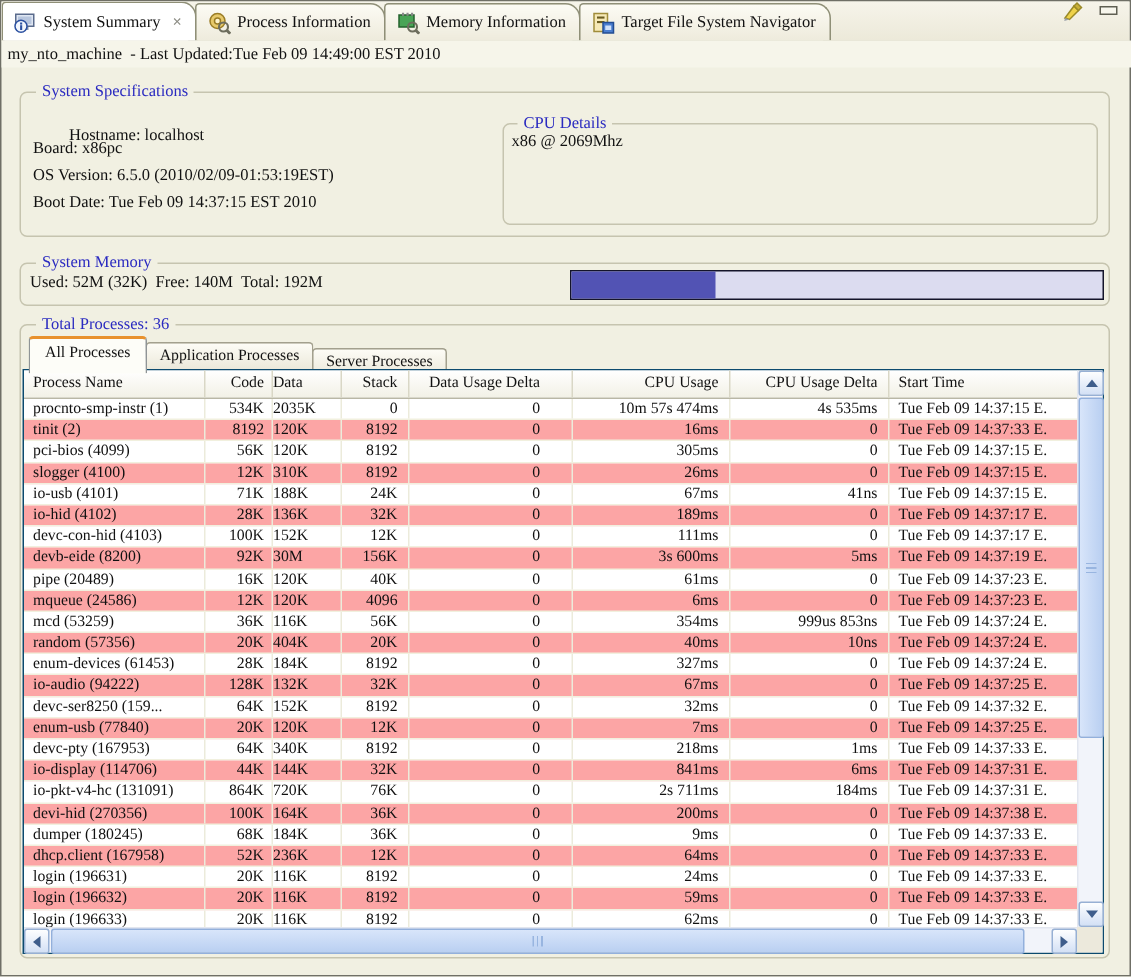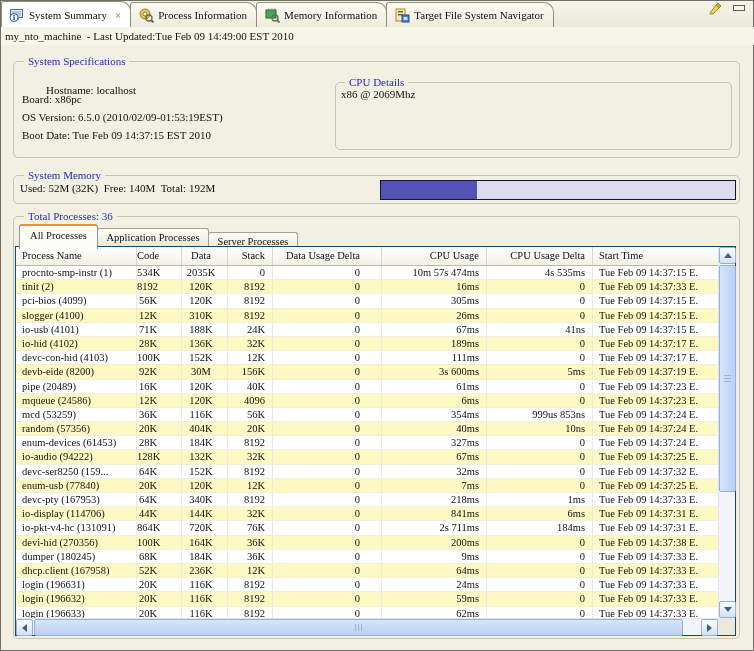--- a/index.html
+++ b/index.html
@@ -33,25 +33,25 @@
   
   .ptab{position:absolute;border:1px solid #a3a08e;border-bottom:none;border-radius:3px 3px 0 0;
     background:linear-gradient(#fdfcf6,#ebe8d9);font-size:10.5px;text-align:center;line-height:17px;white-space:nowrap;}
   .ptab.active{background:#fdfdf8;border-color:#8f9496;border-top:2px solid #e8912d;line-height:19px;z-index:5;}
   
   .tableframe{position:absolute;left:15px;top:246px;width:721px;height:390px;border:1px solid #0c4a6e;background:#ffffff;box-sizing:border-box;}
   .thead{position:absolute;left:0;top:0;height:19px;width:702px;display:flex;background:linear-gradient(#ffffff,#f2f1e6);border-bottom:1px solid #b9b7a5;box-sizing:border-box;}
   .th{box-sizing:border-box;border-right:1px solid #d9d7c6;font-size:10.5px;line-height:17px;overflow:hidden;white-space:nowrap;}
   .tbody{position:absolute;left:0;top:19px;width:702px;height:352px;overflow:hidden;}
   .tr{display:flex;height:14.2px;box-sizing:border-box;border-bottom:1px solid #f1f0de;background:#ffffff;}
-  .tr.alt{background:#fef9c3;}
+  .tr.alt{background:#fca5a5;}
   .td{box-sizing:border-box;border-right:1px solid #ecebdb;font-size:10.5px;line-height:13px;overflow:hidden;white-space:nowrap;}
   .c0{width:121px;text-align:left;padding-left:6px;}
-  .c1{width:45px;text-align:right;padding-right:24px;}
-  .c2{width:46px;text-align:center;padding-right:7px;}
+  .c1{width:45px;text-align:right;padding-right:5px;}
+  .c2{width:46px;text-align:left;padding-right:7px;}
   .c3{width:45px;text-align:right;padding-right:7px;}
   .c4{width:109px;text-align:right;padding-right:21px;}
   .c5{width:105px;text-align:right;padding-right:7px;}
   .c6{width:106px;text-align:right;padding-right:7px;}
   .c7{width:125px;text-align:left;padding-left:6px;border-right:none;}
   
   .vscroll{position:absolute;right:0;top:0;width:17px;height:371px;background:#f2f4fa;border-left:1px solid #e2e6ef;box-sizing:border-box;}
   .hscroll{position:absolute;left:0;bottom:0;height:17px;width:702px;background:#f2f4fa;border-top:1px solid #e2e6ef;box-sizing:border-box;}
   .sbtn{position:absolute;width:17px;height:17px;background:linear-gradient(#fdfeff,#d3e0f5);border:1px solid #97b0d4;border-radius:2px;box-sizing:border-box;display:flex;align-items:center;justify-content:center;}
   .tri{width:0;height:0;}

